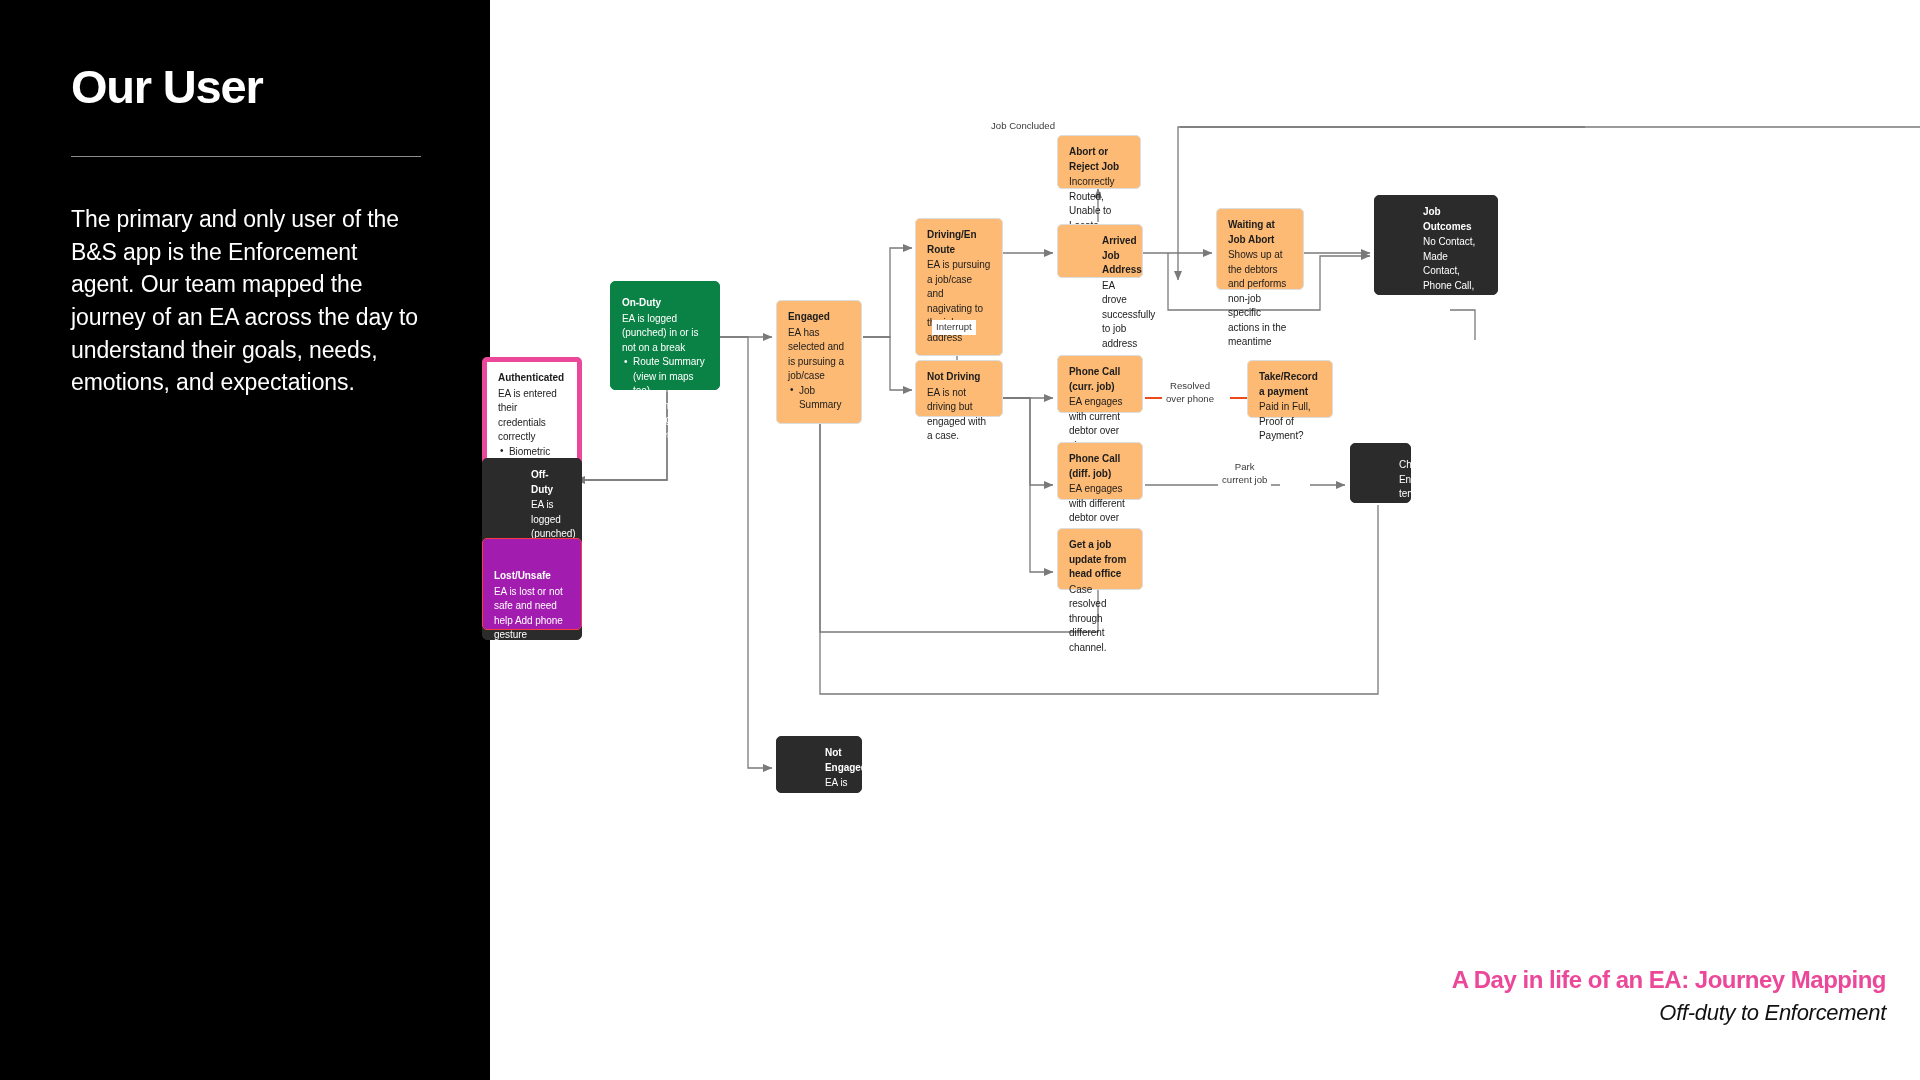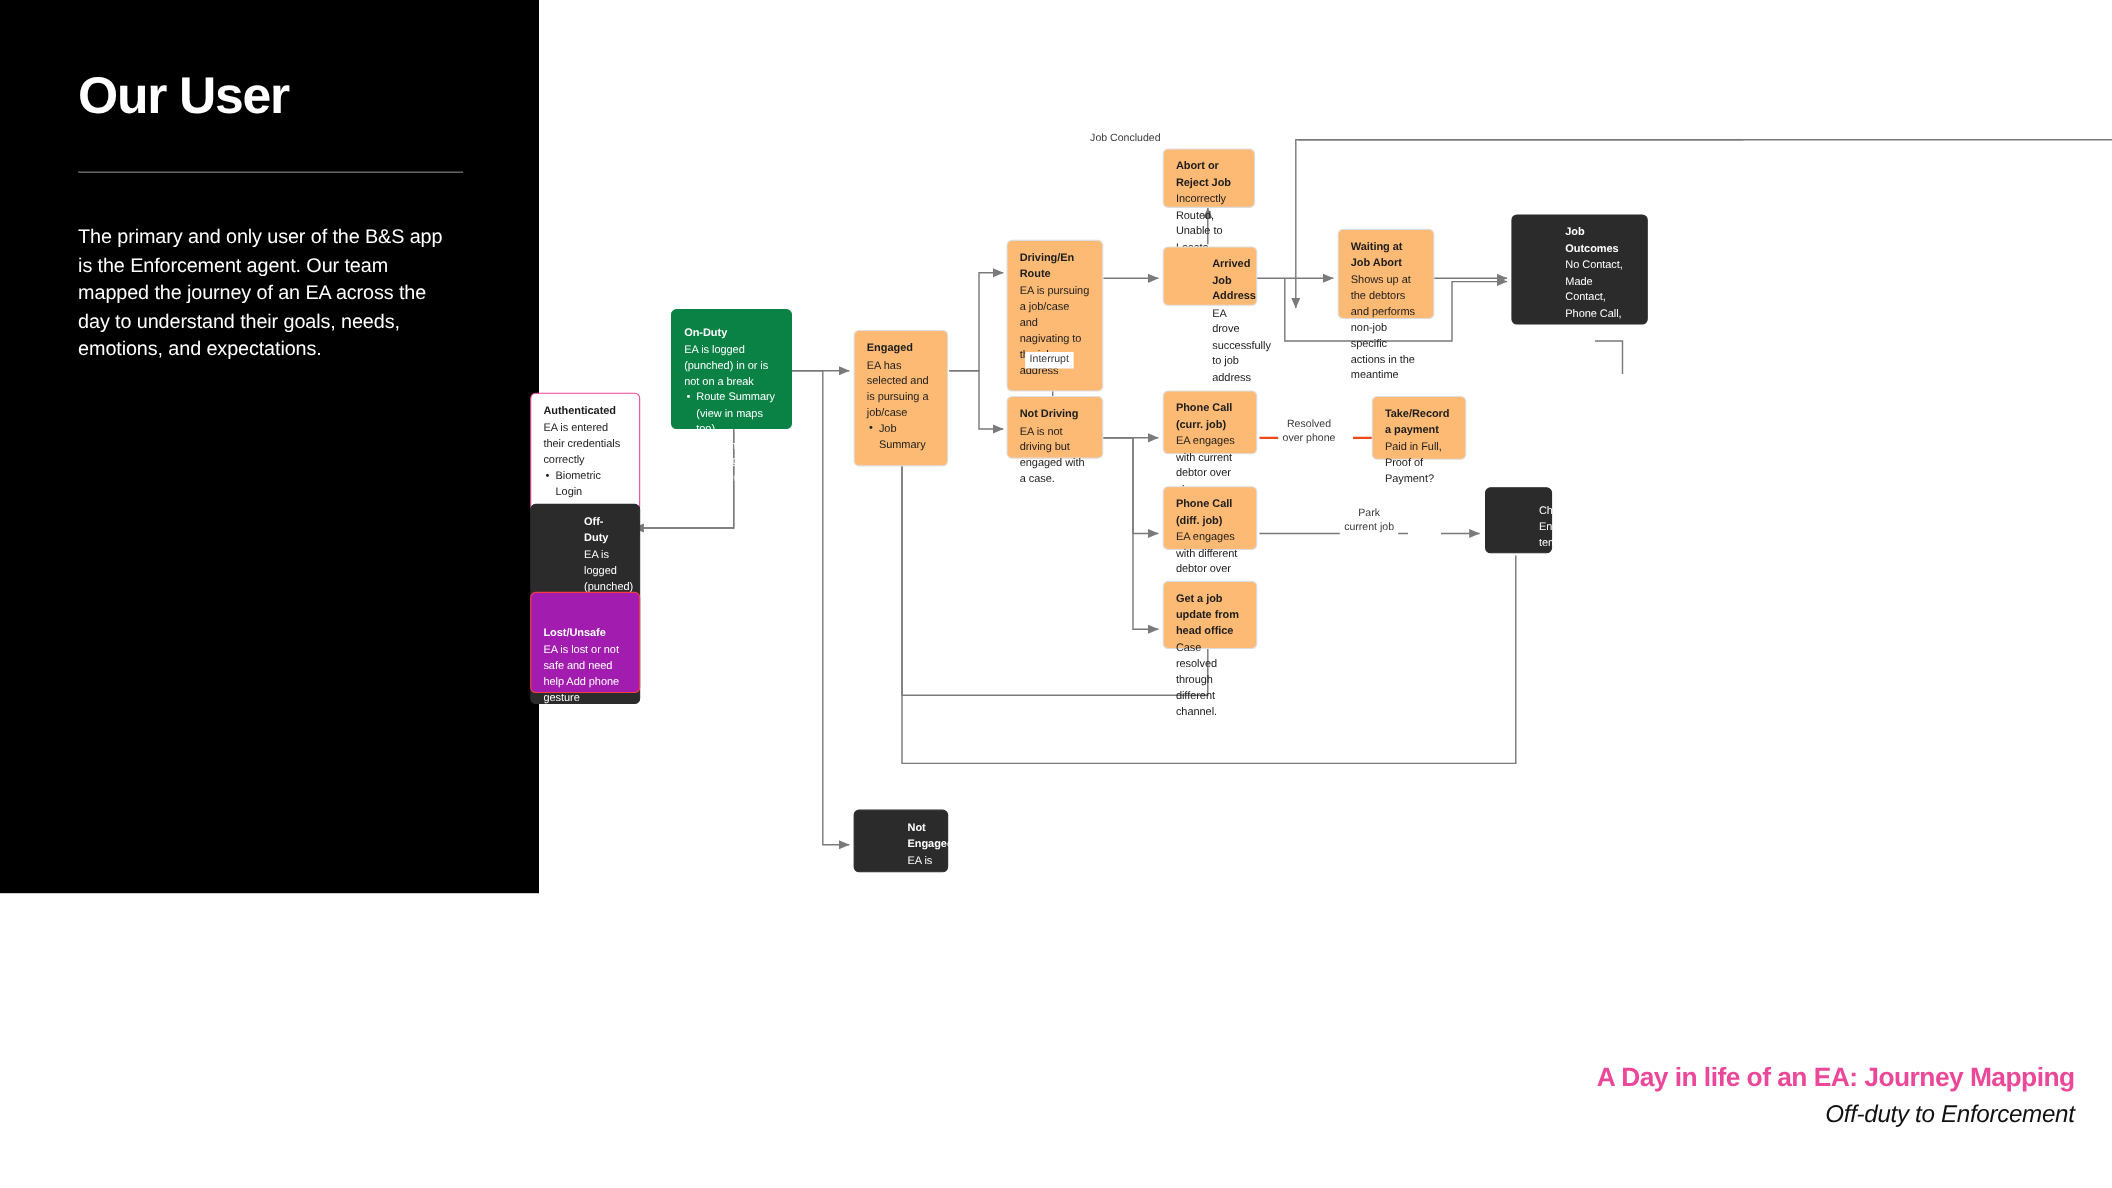--- a/index.html
+++ b/index.html
@@ -7,36 +7,36 @@
     width: 1920px; height: 1080px;
     background: #ffffff;
     font-family: "Liberation Sans", sans-serif;
     overflow: hidden;
   }
   #page { position: relative; width: 1920px; height: 1080px; background: #ffffff; }
 
   
   #left-panel {
     position: absolute; left: 0; top: 0;
-    width: 490px; height: 812px;
+    width: 490px; height: 1080px;
     background: #000000;
   }
   #panel-title {
     position: absolute; left: 71px; top: 62px;
     font-size: 47px; font-weight: 700; color: #ffffff;
     letter-spacing: -1.2px; line-height: 1.05;
   }
   #panel-rule {
     position: absolute; left: 71px; top: 156px;
     width: 350px; height: 1px; background: #8d8d8d;
   }
   #panel-body {
     position: absolute; left: 71px; top: 203px;
     width: 348px;
-    font-size: 18px; line-height: 1.42; color: #ffffff;
+    font-size: 23px; line-height: 1.42; color: #ffffff;
     letter-spacing: -0.1px;
   }
 
   
   #canvas { position: absolute; left: 490px; top: 0; width: 1430px; height: 1080px; }
   #svg-layer { position: absolute; left: 0; top: 0; width: 1430px; height: 1080px; }
 
   
   .node {
     position: absolute;
@@ -51,21 +51,21 @@
   .node li {
     position: relative; padding-left: 11px; margin-top: 0px;
   }
   .node li::before {
     content: "\2022"; position: absolute; left: 2px; top: -0.5px; font-size: 10px;
   }
   .light {
     background: #fdba74; border: 1px solid #dcdddf; color: #1c1c1c;
   }
   .white {
-    background: #ffffff; border: 1px solid #ec4899; color: #1c1c1c;
+    background: #ffffff; border: 5px solid #ec4899; color: #1c1c1c;
   }
   .dark {
     background: #2b2b2b; color: #ffffff; border: 1px solid #2b2b2b; padding-left: 48px;
   }
   .green {
     background: #0a8245; color: #ffffff; border: 1px solid #0a8245;
   }
   .red {
     background: #a21caf; color: #ffffff; border: 1px solid #fb3b44;
   }

